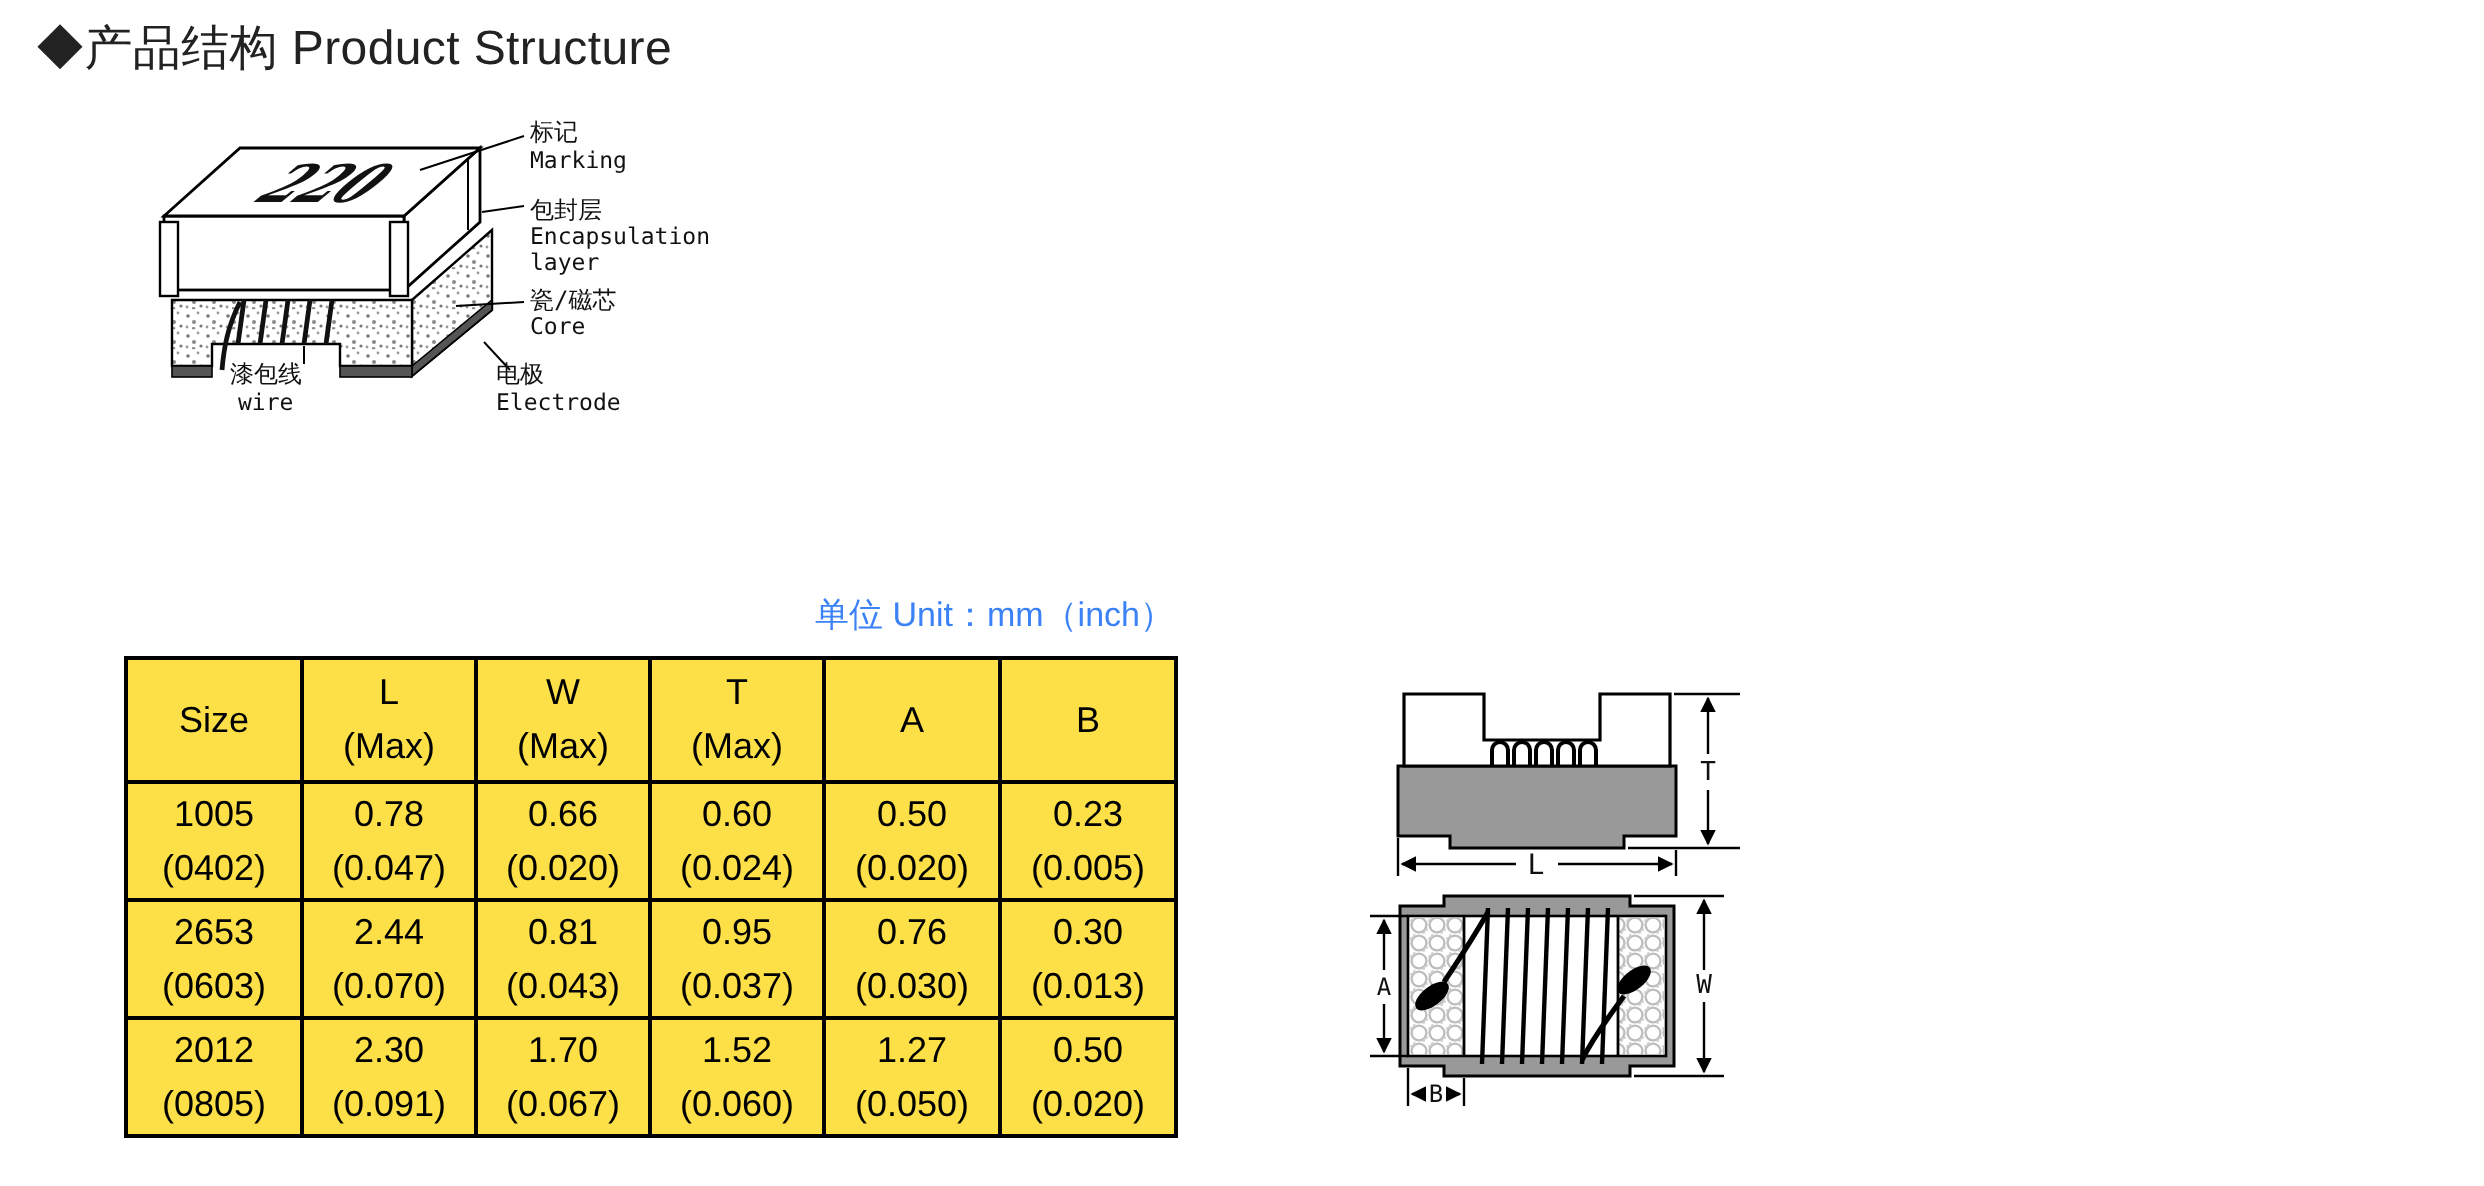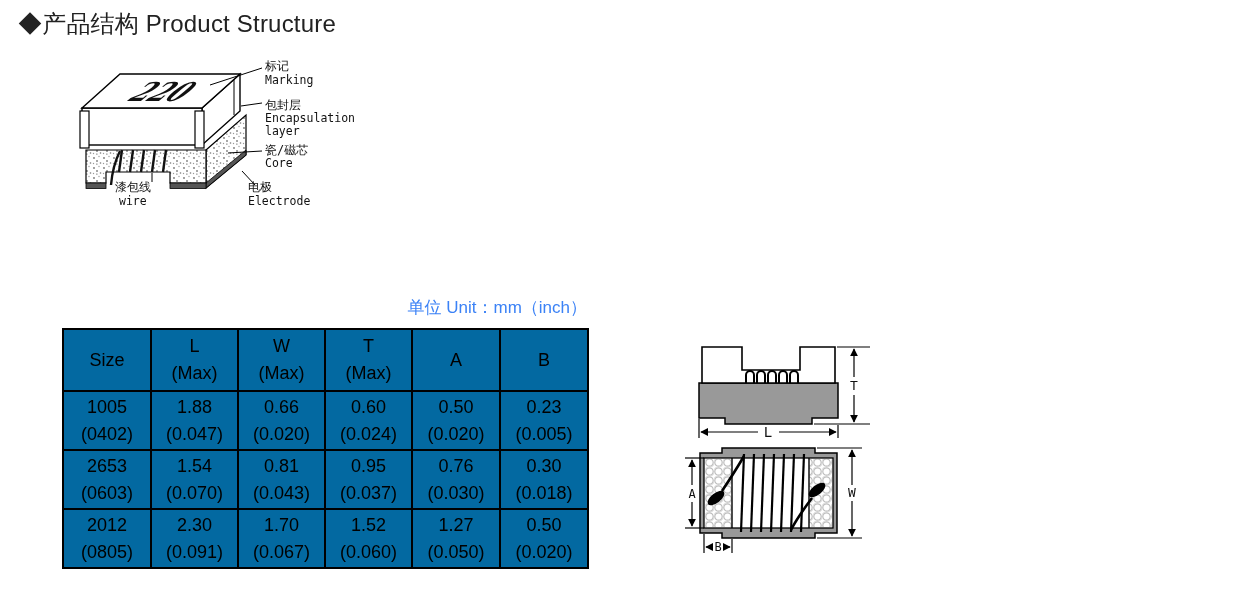--- a/index.html
+++ b/index.html
@@ -2,21 +2,21 @@
 <html><head>
 <meta charset="utf-8">
 <style>
   html,body{margin:0;padding:0;background:#fff;}
   .page{position:relative;width:1242px;height:593px;background:#ffffff;overflow:hidden;
         font-family:"Liberation Sans",sans-serif;color:#1c1c1c;padding-left:15px;}
   .sec-title{position:absolute;font-size:24px;letter-spacing:0.2px;color:#222;white-space:nowrap;}
   .unit-note{position:absolute;left:62px;top:296px;width:525px;text-align:right;
              font-size:17px;color:#3b82f6;white-space:nowrap;}
   .dim-table-wrap{position:absolute;left:62px;top:328px;}
-  table.dim{border-collapse:collapse;table-layout:fixed;width:525px;background:#0369a1;}
+  table.dim{border-collapse:collapse;table-layout:fixed;width:525px;background:#fde047;}
   table.dim th,table.dim td{border:2px solid #000;text-align:center;vertical-align:middle;
                             padding:0;font-size:18px;font-weight:400;color:#000;}
   table.dim thead tr{height:62px;}
   table.dim tbody tr{height:59px;}
   table.dim .ln{line-height:27px;}
   svg text{fill:#111;}
   .svg-abs{position:absolute;}
 </style>
 </head>
 <body>
@@ -129,21 +129,21 @@
             </th>
         </tr>
       </thead>
       <tbody>
         <tr>
           <td>
               <div class="ln">1005</div>
               <div class="ln">(0402)</div>
             </td>
           <td>
-              <div class="ln">1.88</div>
+              <div class="ln">0.78</div>
               <div class="ln">(0.047)</div>
             </td>
           <td>
               <div class="ln">0.66</div>
               <div class="ln">(0.020)</div>
             </td>
           <td>
               <div class="ln">0.60</div>
               <div class="ln">(0.024)</div>
             </td>
@@ -155,38 +155,38 @@
               <div class="ln">0.23</div>
               <div class="ln">(0.005)</div>
             </td>
         </tr>
         <tr>
           <td>
               <div class="ln">2653</div>
               <div class="ln">(0603)</div>
             </td>
           <td>
-              <div class="ln">1.54</div>
+              <div class="ln">2.44</div>
               <div class="ln">(0.070)</div>
             </td>
           <td>
               <div class="ln">0.81</div>
               <div class="ln">(0.043)</div>
             </td>
           <td>
               <div class="ln">0.95</div>
               <div class="ln">(0.037)</div>
             </td>
           <td>
               <div class="ln">0.76</div>
               <div class="ln">(0.030)</div>
             </td>
           <td>
               <div class="ln">0.30</div>
-              <div class="ln">(0.018)</div>
+              <div class="ln">(0.013)</div>
             </td>
         </tr>
         <tr>
           <td>
               <div class="ln">2012</div>
               <div class="ln">(0805)</div>
             </td>
           <td>
               <div class="ln">2.30</div>
               <div class="ln">(0.091)</div>

